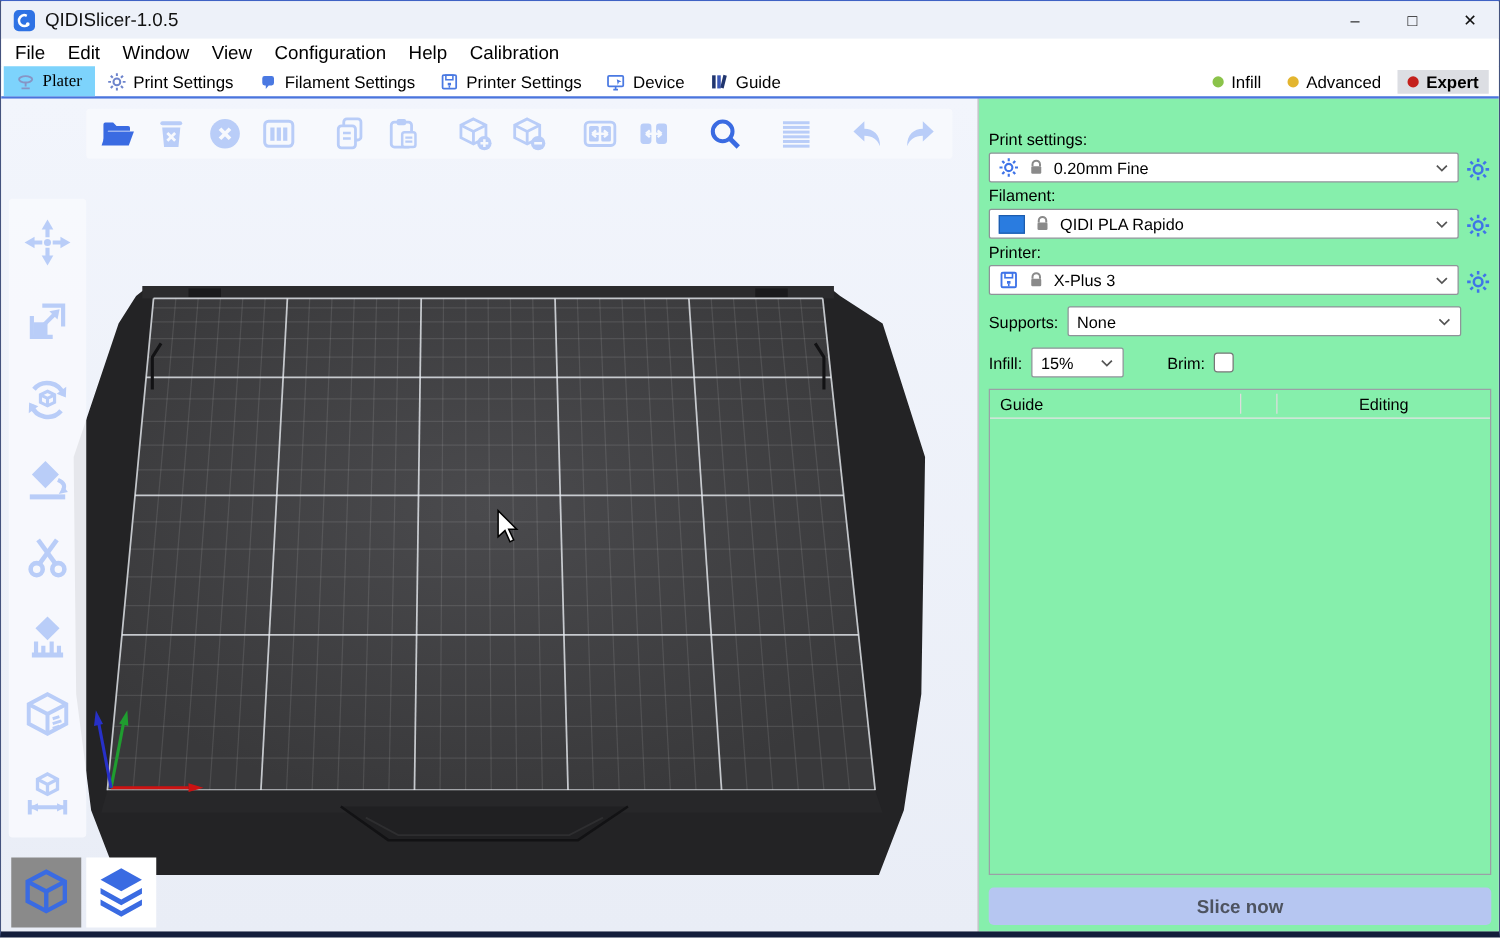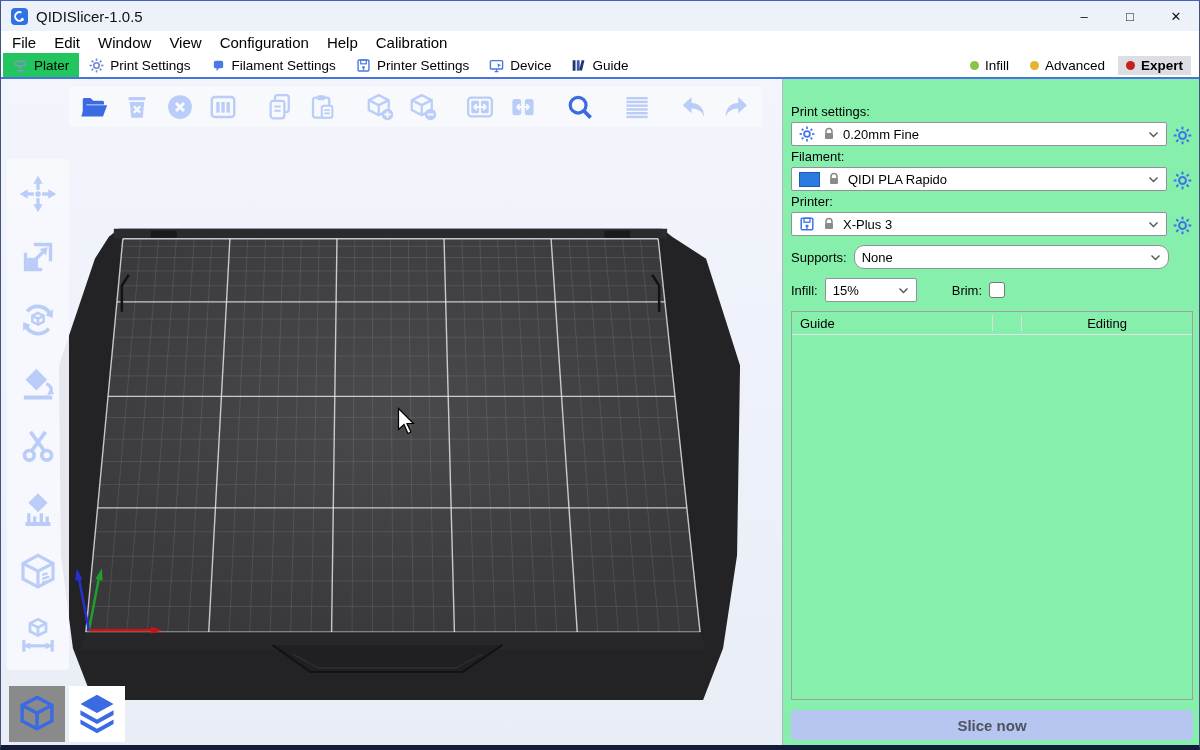--- a/index.html
+++ b/index.html
@@ -11,21 +11,21 @@
   .appicon{width:17px;height:17px;border-radius:4px;background:#2e72e4;display:flex;align-items:center;justify-content:center;margin-right:8px;}
   .title{font-size:15px;color:#111;}
   .wbtns{margin-left:auto;display:flex;height:100%;}
   .wbtn{width:46px;display:flex;align-items:center;justify-content:center;font-size:13px;color:#111;cursor:default;}
   
   .menubar{height:22px;flex:0 0 22px;background:#fff;display:flex;align-items:center;padding-left:2px;}
   .mitem{padding:0 9px;font-size:15px;color:#000;}
   
   .tabbar{height:24px;flex:0 0 24px;background:#fff;border-bottom:2px solid #4a74dd;display:flex;align-items:stretch;padding-left:2px;}
   .tab{display:flex;align-items:center;gap:6px;padding:0 10px;font-size:13.5px;color:#000;white-space:nowrap;}
-  .tab.active{background:#22c55e;}
+  .tab.active{background:#7dd3fc;font-family:Liberation Serif, serif;}
   .tab svg{flex:0 0 auto;}
   .modes{margin-left:auto;display:flex;align-items:center;gap:5px;padding-right:8px;}
   .mode{display:flex;align-items:center;gap:6px;padding:2px 8px;font-size:13.5px;}
   .mode.active{background:#dcdee3;font-weight:bold;}
   .dot{width:9px;height:9px;border-radius:50%;}
   .dot.simple{background:#8bc34a;} .dot.advanced{background:#e3b52f;} .dot.expert{background:#c4201c;}
   
   .main{flex:1;display:flex;min-height:0;}
   .viewport{flex:1;position:relative;background:linear-gradient(180deg,#f2f5fc 0%,#e9edf6 100%);
     border-right:1px solid #b4b6bc;overflow:hidden;}
@@ -602,33 +602,33 @@
                 <line x1="11.5" y1="11.5" x2="13.2" y2="13.2"></line>
                 <line x1="13.2" y1="2.8" x2="11.5" y2="4.5"></line>
                 <line x1="4.5" y1="11.5" x2="2.8" y2="13.2"></line>
               </g>
             </svg>
           </span>
       </div>
 
       <div class="row2">
         <span>Supports:</span>
-        <div class="combo" style="margin-right:24px;border-radius:10px;">
+        <div class="combo" style="margin-right:24px;">
           <span class="ctext">None</span>
           <span class="chev">
               <svg width="11" height="7" viewBox="0 0 11 7">
                 <polyline points="1.5,1.5 5.5,5.5 9.5,1.5" fill="none" stroke="#555" stroke-width="1.4"></polyline>
               </svg>
             </span>
         </div>
       </div>
 
       <div class="row2">
         <span>Infill:</span>
-        <div class="combo autow" style="width:92px;">
+        <div class="combo autow" style="width:74px;">
           <span class="ctext">15%</span>
           <span class="chev">
               <svg width="11" height="7" viewBox="0 0 11 7">
                 <polyline points="1.5,1.5 5.5,5.5 9.5,1.5" fill="none" stroke="#555" stroke-width="1.4"></polyline>
               </svg>
             </span>
         </div>
         <span style="margin-left:28px;">Brim:</span>
         <span class="checkbox"></span>
       </div>

